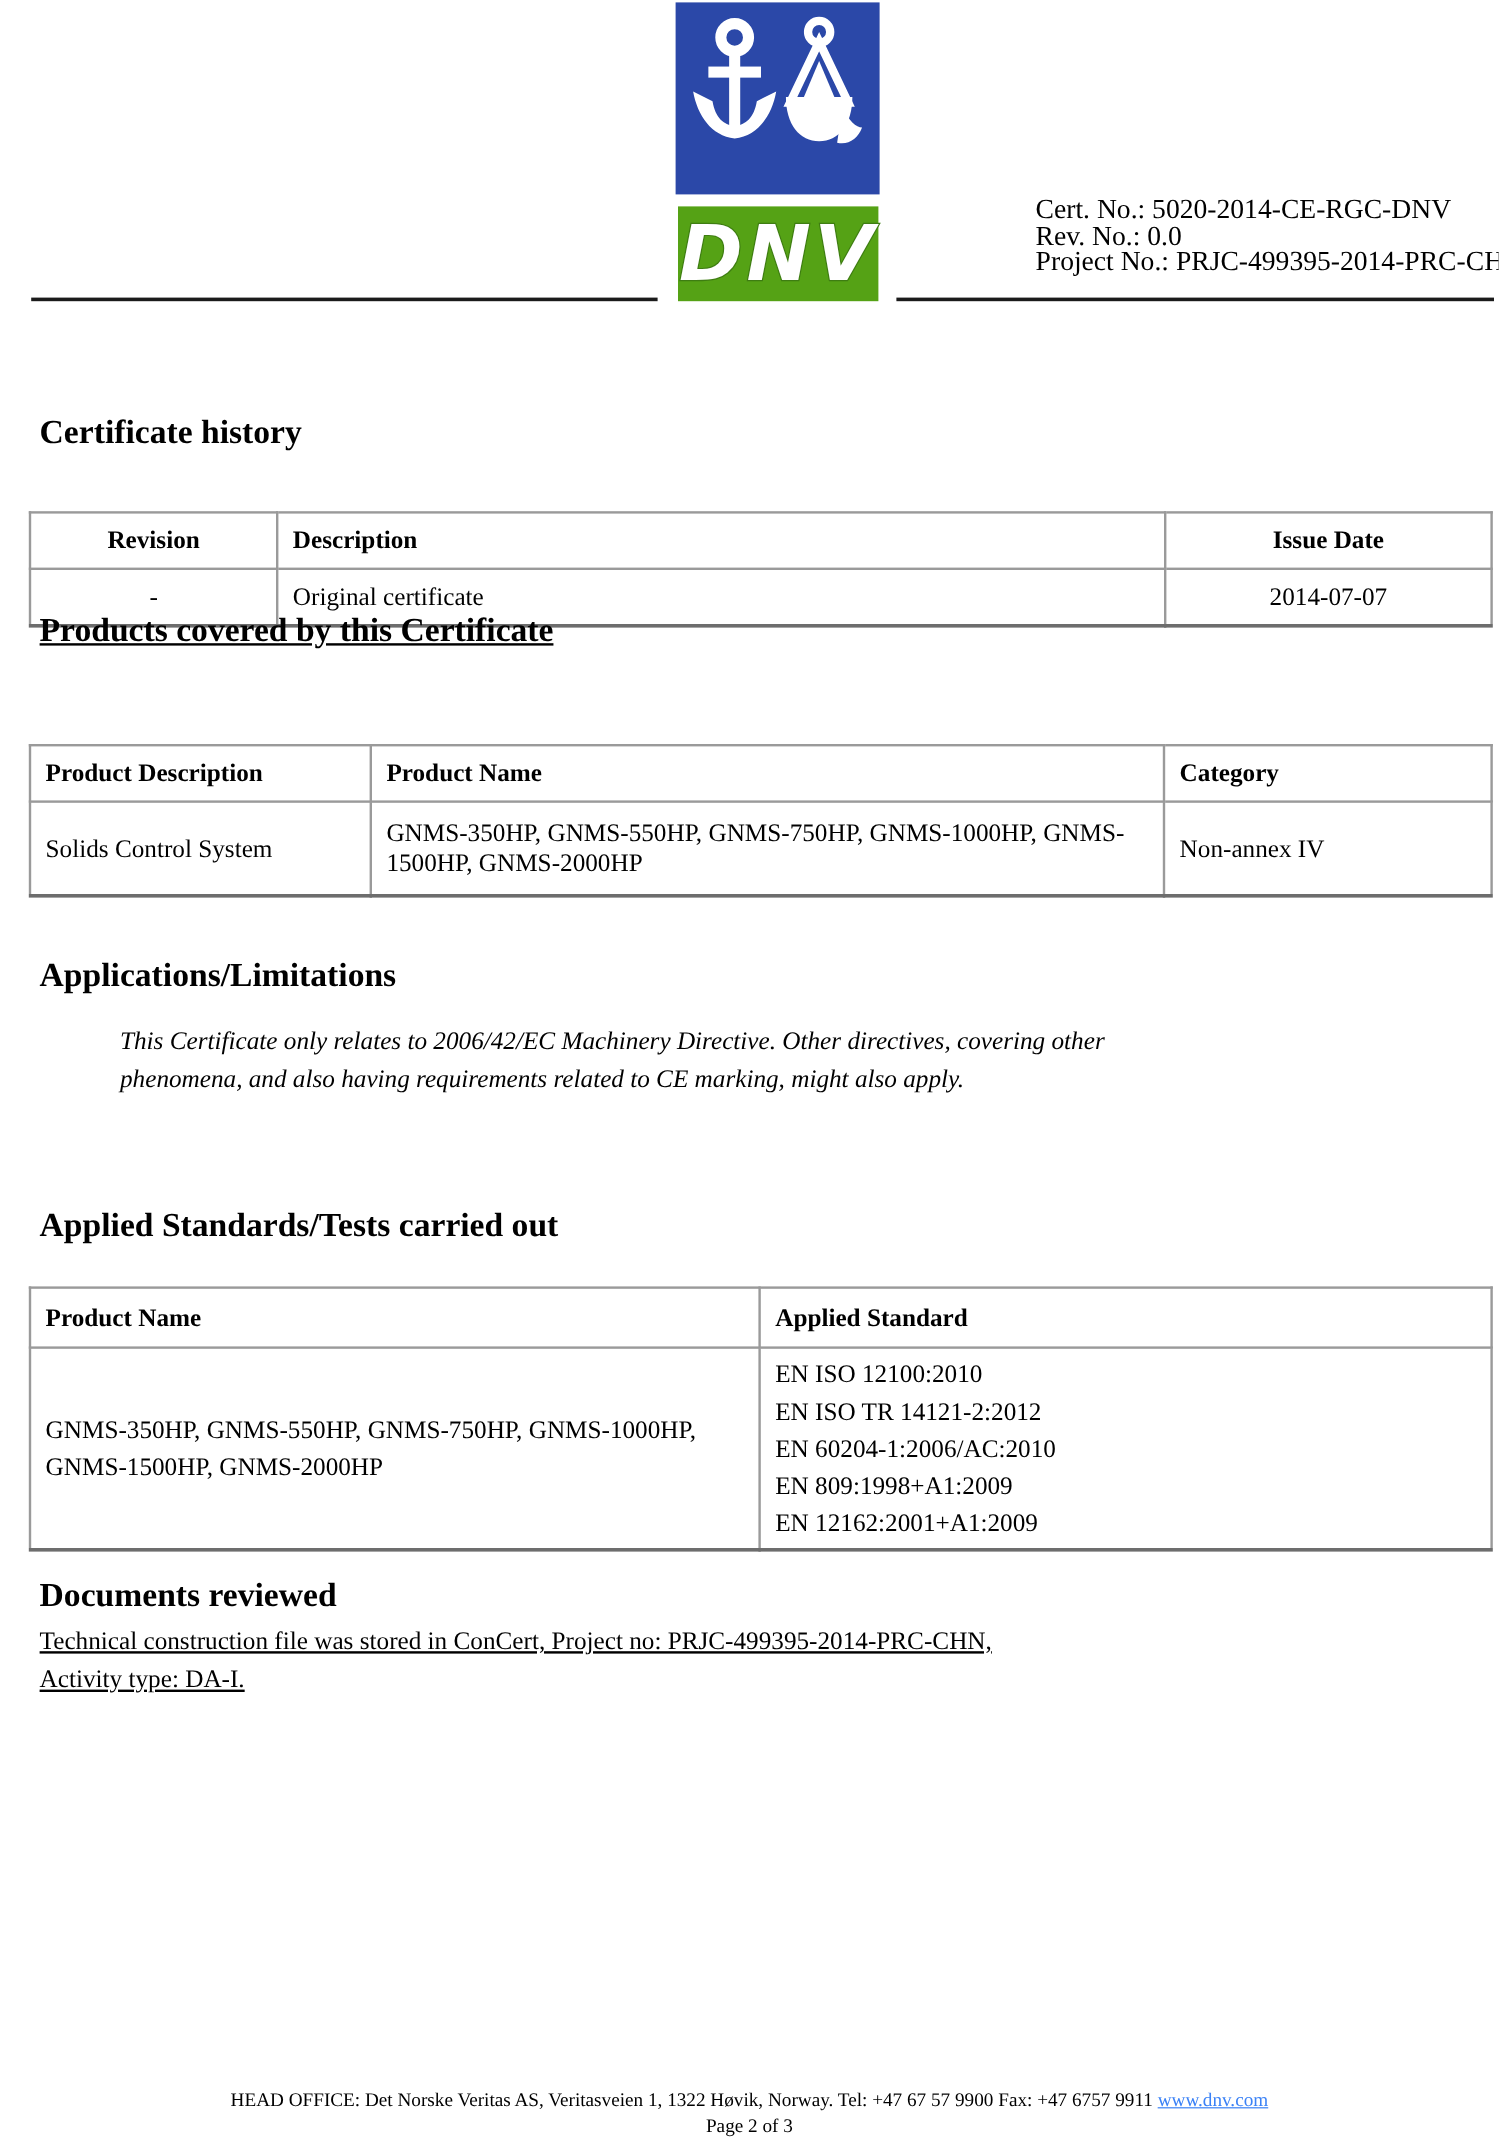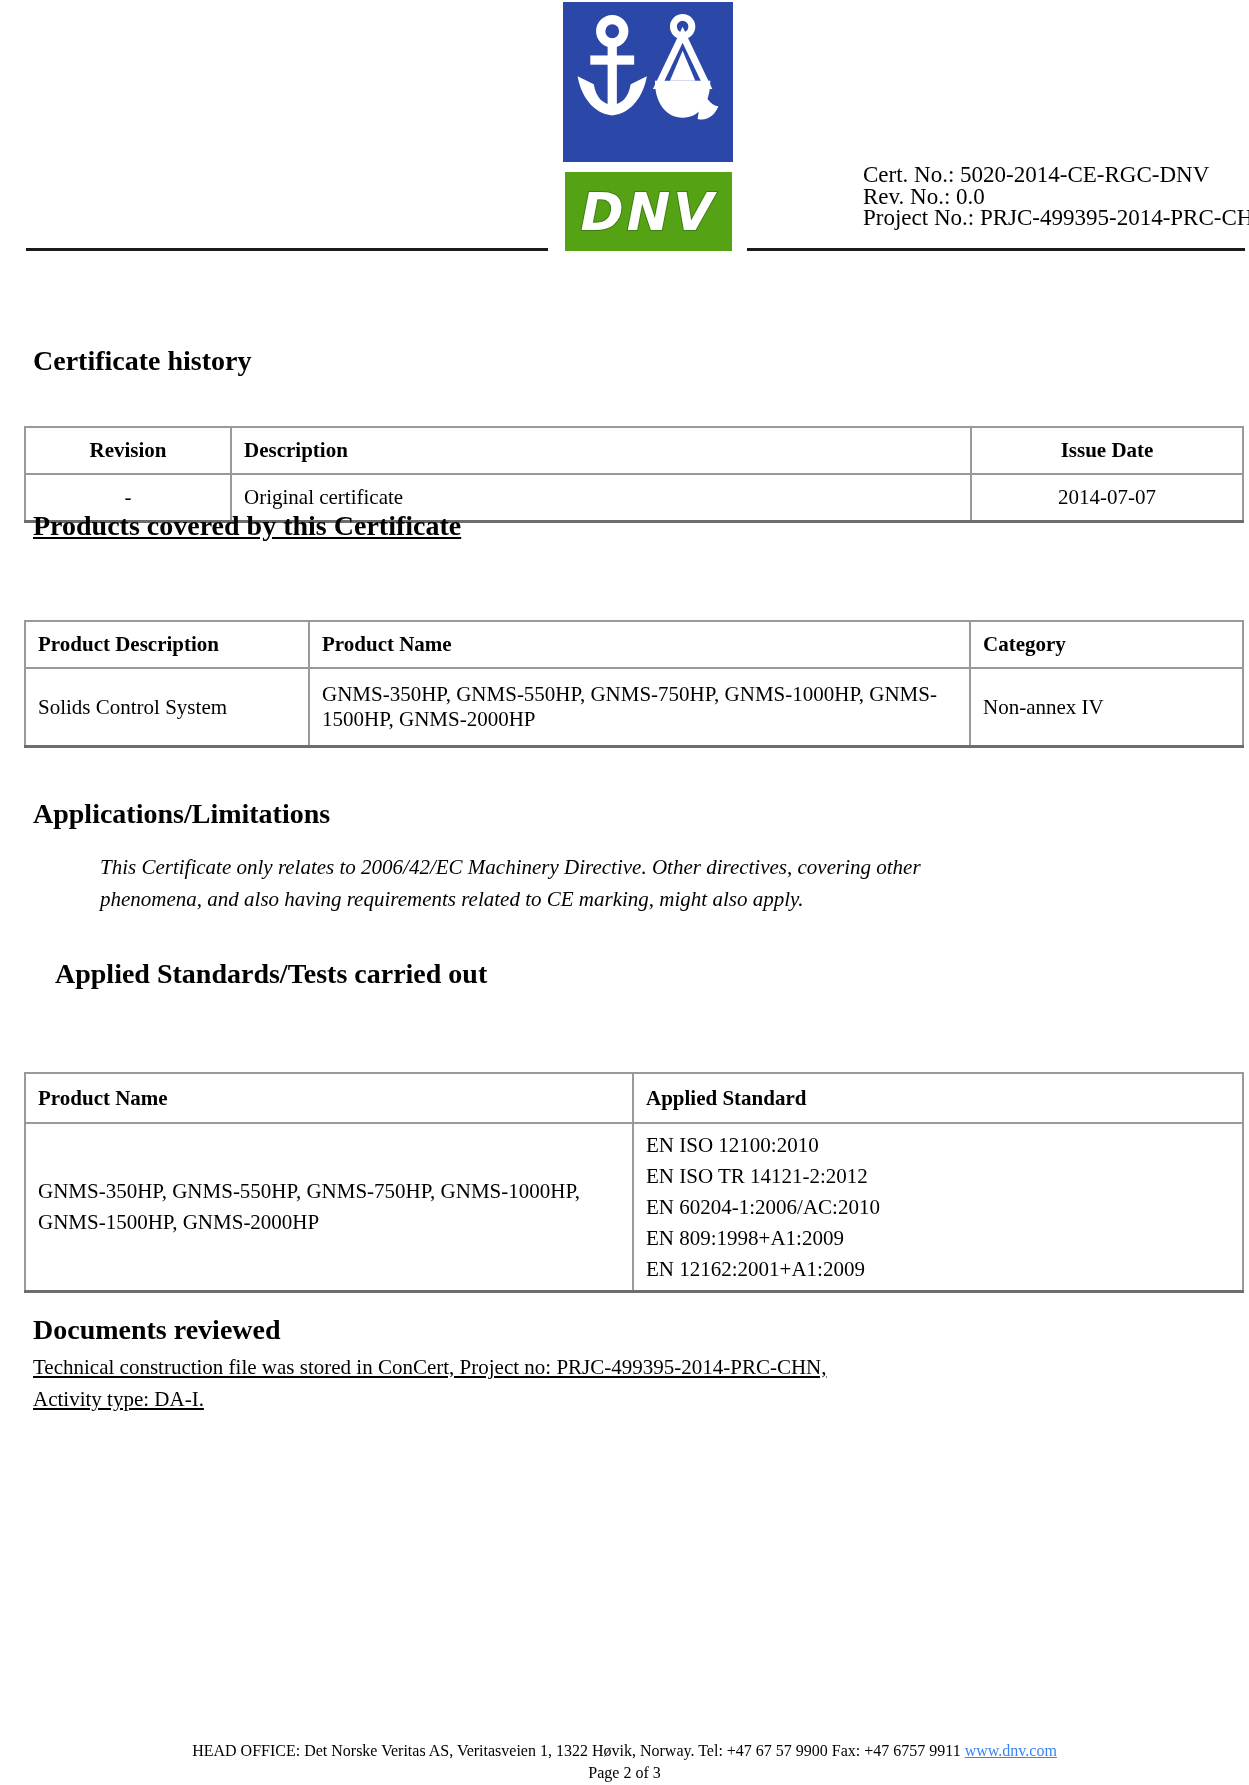--- a/index.html
+++ b/index.html
@@ -11,21 +11,21 @@
   .logo-blue {
     position:absolute; left:563px; top:2px; width:170px; height:160px;
     display:flex; align-items:center; justify-content:center;
   }
   .logo-green {
     position:absolute; left:565px; top:172px; width:167px; height:79px;
     display:flex; align-items:center; justify-content:center;
   }
   .logo-green span {
     font-family:"DejaVu Sans", sans-serif; font-weight:bold; font-style:italic;
-    font-size:52px; line-height:1; color:#ffffff; letter-spacing:3px;
+    font-size:64px; line-height:1; color:#ffffff; letter-spacing:3px;
     -webkit-text-stroke:2px #3e7d12; paint-order:stroke fill;
   }
   .header-meta {
     position:absolute; left:863px; top:164px; font-size:23px; line-height:21.5px;
     white-space:nowrap;
   }
   .rule { position:absolute; top:248px; height:3px; background:#1b1b1b; }
   .rule-left  { left:26px;  width:522px; }
   .rule-right { left:747px; width:498px; }
   
@@ -132,21 +132,21 @@
     </tr>
   </tbody>
     </table>
 
   <div class="h" style="top:798px;">Applications/Limitations</div>
   <div class="para" style="left:100px; top:852px;font-style:italic;">
     <div>This Certificate only relates to 2006/42/EC Machinery Directive. Other directives, covering other</div>
     <div>phenomena, and also having requirements related to CE marking, might also apply.</div>
   </div>
 
-  <div class="h" style="top:958px;margin-left:22px;">Applied Standards/Tests carried out</div>
+  <div class="h" style="top:1006px;">Applied Standards/Tests carried out</div>
 
   <table class="tbl t3">
     <colgroup>
         <col style="width:608px">
         <col style="width:610px">
       </colgroup>
     <tbody>
         <tr>
       <th>Product Name</th>
       <th>Applied Standard</th>

